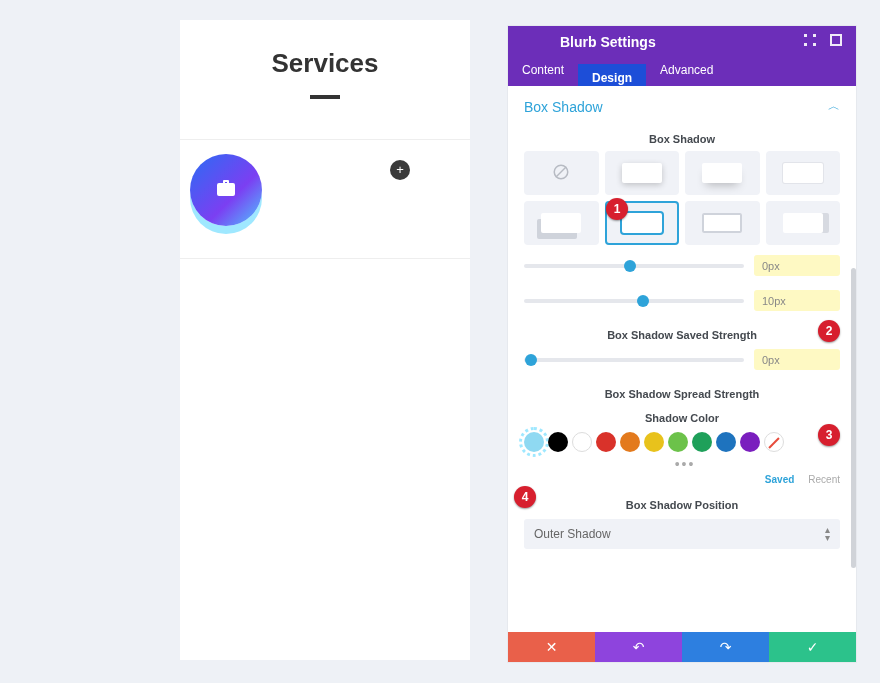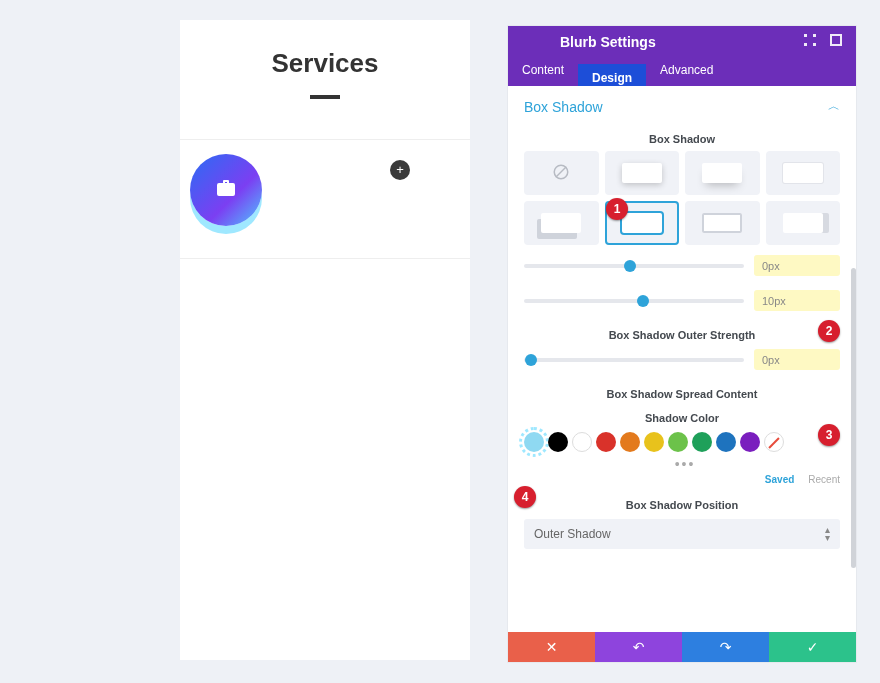--- a/index.html
+++ b/index.html
@@ -212,29 +212,29 @@
       <div class="slider-val">0px</div>
     </div>
 
     <div class="slider-row">
       <div class="slider-track">
           <div class="slider-thumb" style="left:54%"></div>
         </div>
       <div class="slider-val">10px</div>
     </div>
 
-    <div class="field-label">Box Shadow Outer Strength</div>
+    <div class="field-label">Box Shadow Saved Strength</div>
     <div class="slider-row">
       <div class="slider-track">
           <div class="slider-thumb" style="left:3%"></div>
         </div>
       <div class="slider-val">0px</div>
     </div>
 
-    <div class="field-label">Box Shadow Spread Content</div>
+    <div class="field-label">Box Shadow Spread Strength</div>
 
     <div class="field-label">Shadow Color</div>
     <div class="swatches">
       <div class="sw sel" style="background:#8fd9f2"></div>
       <div class="sw" style="background:#000"></div>
       <div class="sw white"></div>
       <div class="sw" style="background:#d9322a"></div>
       <div class="sw" style="background:#e37a1d"></div>
       <div class="sw" style="background:#e8c21c"></div>
       <div class="sw" style="background:#6cc24a"></div>

